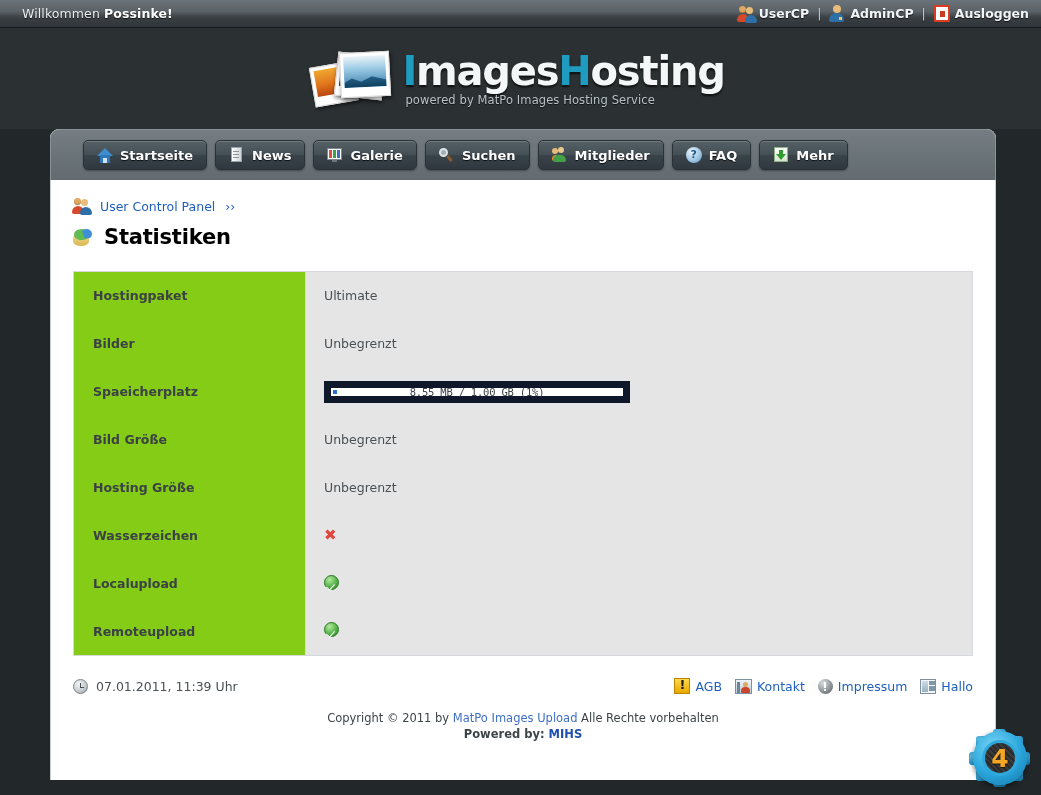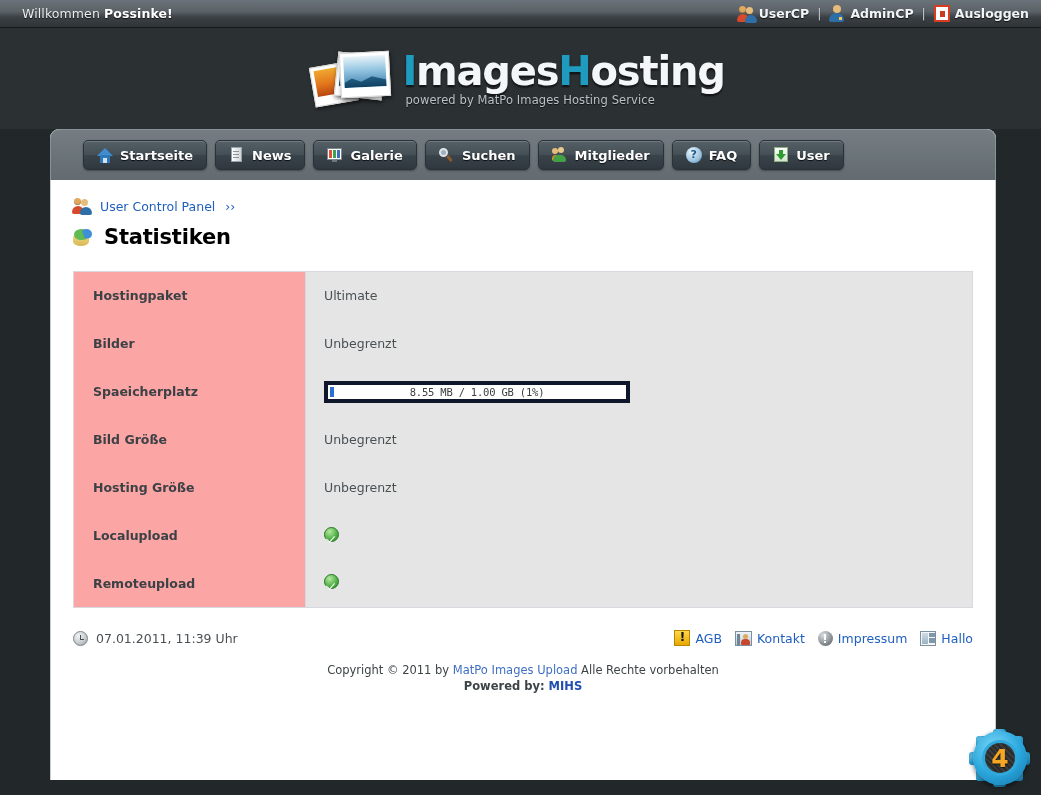--- a/index.html
+++ b/index.html
@@ -225,37 +225,37 @@
     margin-top: 22px;
     width: 100%;
     border: 1px solid #d6dade;
     border-collapse: collapse;
     table-layout: fixed;
   }
   .stats-table td { padding: 0; vertical-align: middle; }
   .stats-table tr { height: 48px; }
   .cell-label {
     width: 232px;
-    background: #fca5a5;
+    background: #84cc16;
     border-right: 1px solid #d6dade;
     padding-left: 19px !important;
     font-size: 12.5px;
     font-weight: bold;
     color: #3b4145;
   }
   .cell-value {
     background: #e5e5e5;
     padding-left: 18px !important;
     font-size: 12.5px;
     color: #4a5054;
   }
 
   .progress {
     width: 306px; height: 22px;
-    border: 4px solid #0f172a;
+    border: 7px solid #0f172a;
     background: #ffffff;
     position: relative;
     display: flex; align-items: center; justify-content: center;
   }
   .progress .fill {
     position: absolute; left: 2px; top: 2px; bottom: 2px;
     width: 4px; background: #2a6fd6;
   }
   .progress .ptext {
     position: relative;
@@ -465,21 +465,21 @@
         </span>
       <span>FAQ</span>
     </div>
 
     <div class="navbtn">
       <span class="nic nic-more">
           <i class="bx"></i>
           <i class="st2"></i>
           <i class="ar"></i>
         </span>
-      <span>User</span>
+      <span>Mehr</span>
     </div>
   </div>
 
   <div class="content">
 
     <div class="breadcrumb">
       <span class="ico ico-users">
           <i class="h1"></i>
           <i class="b1"></i>
           <i class="h2"></i>
@@ -517,20 +517,26 @@
             </div>
           </td>
         </tr>
         <tr>
           <td class="cell-label">Bild Größe</td>
           <td class="cell-value">Unbegrenzt</td>
         </tr>
         <tr>
           <td class="cell-label">Hosting Größe</td>
           <td class="cell-value">Unbegrenzt</td>
+        </tr>
+        <tr>
+          <td class="cell-label">Wasserzeichen</td>
+          <td class="cell-value">
+            <span class="mark-x" style="color: rgb(226, 69, 60);">✖</span>
+          </td>
         </tr>
         <tr>
           <td class="cell-label">Localupload</td>
           <td class="cell-value">
             <span class="mark-ok"></span>
           </td>
         </tr>
         <tr>
           <td class="cell-label">Remoteupload</td>
           <td class="cell-value">

